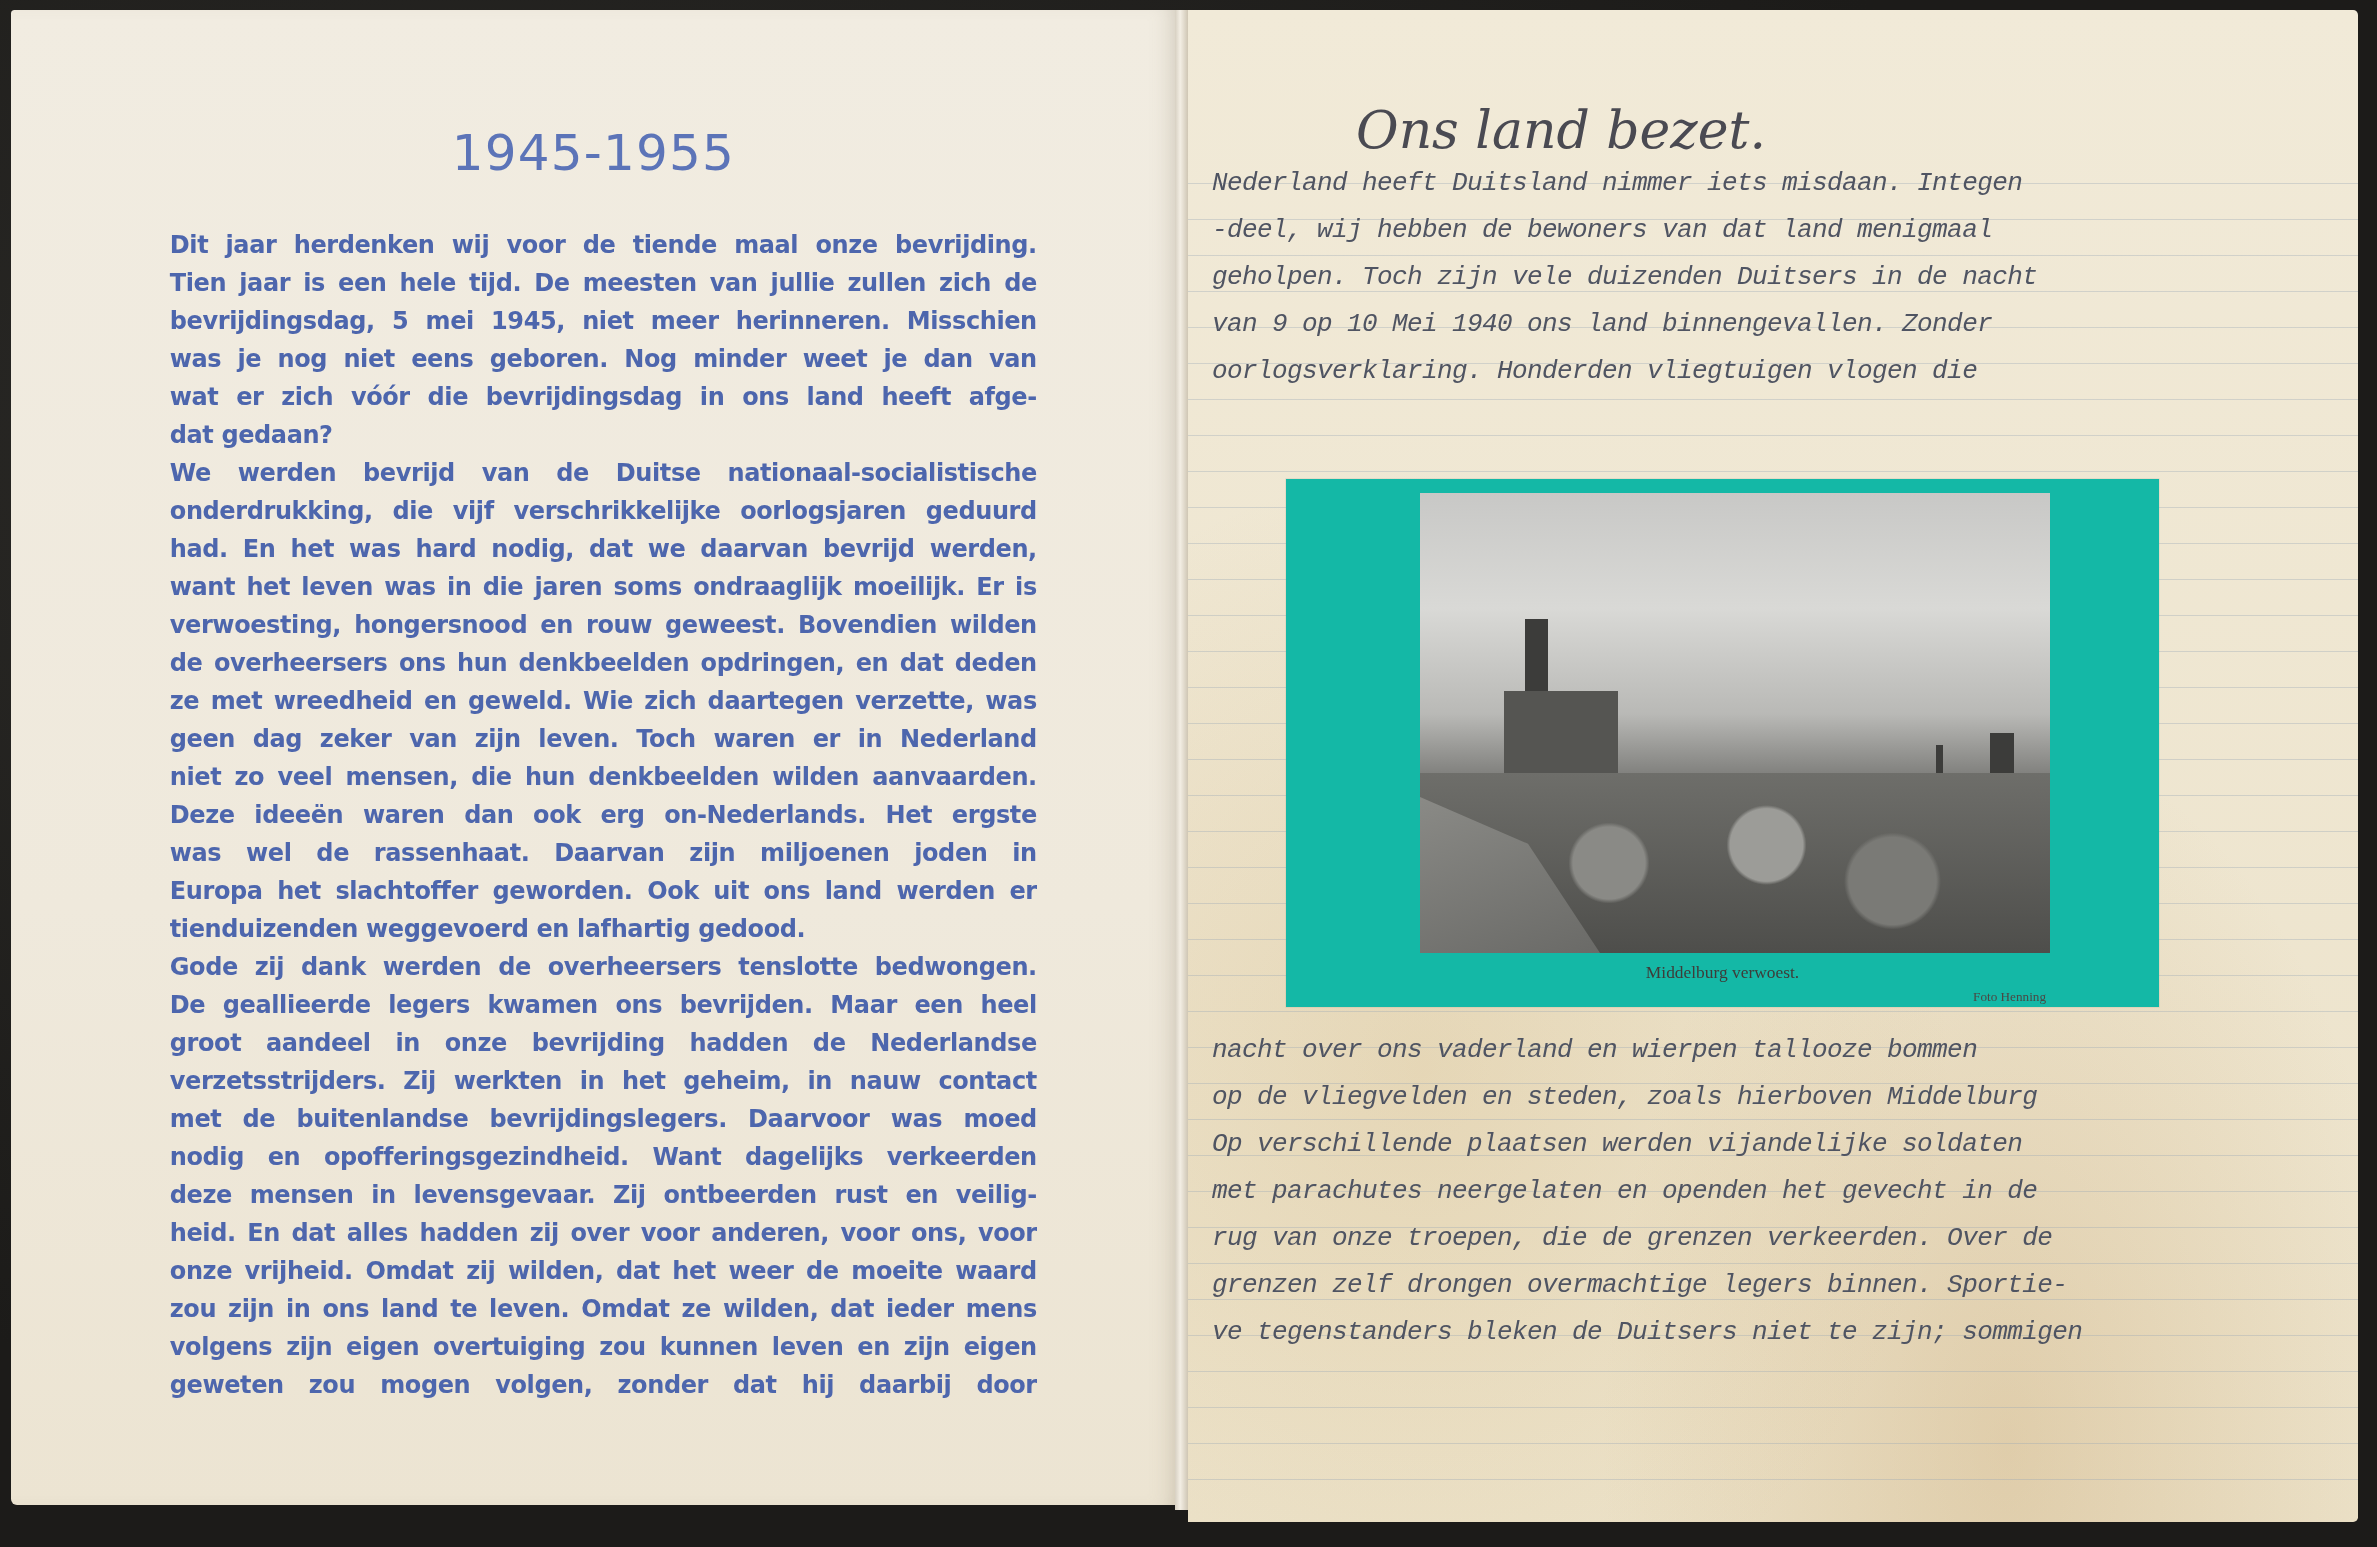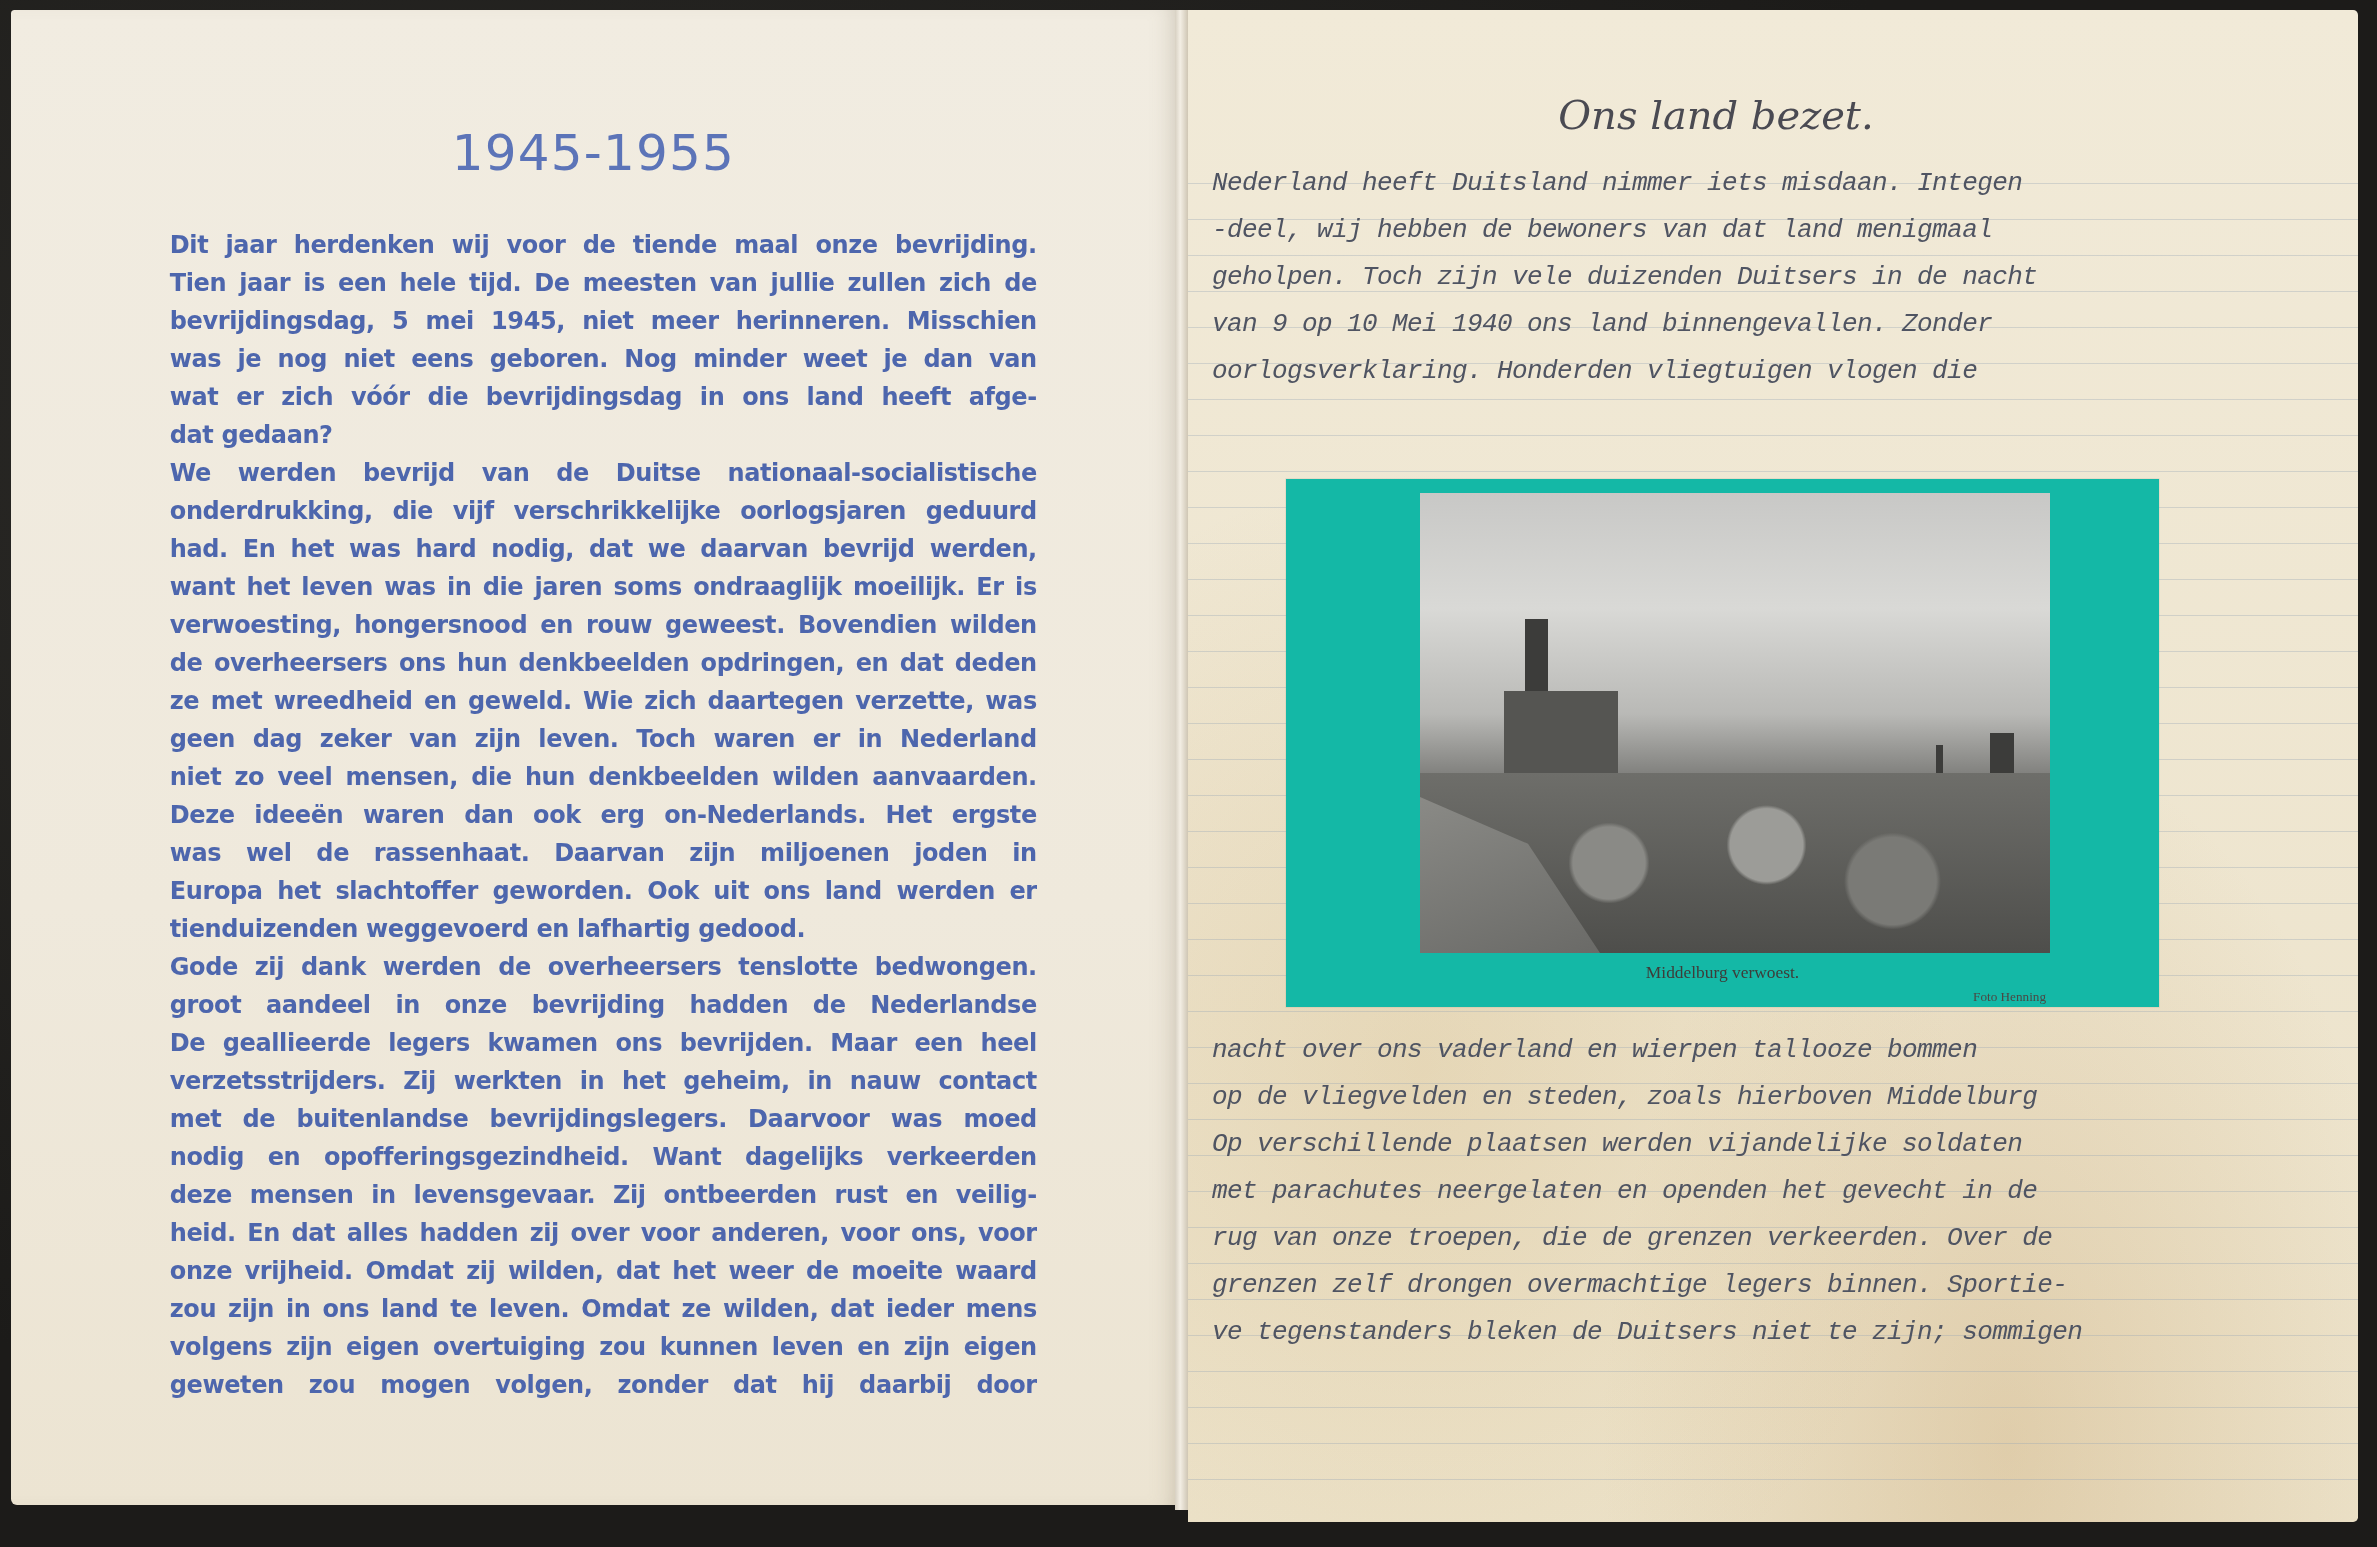--- a/index.html
+++ b/index.html
@@ -54,24 +54,24 @@
       radial-gradient(ellipse at 20% 70%, rgba(200,165,100,0.22) 0%, rgba(0,0,0,0) 40%),
       radial-gradient(ellipse at 70% 95%, rgba(190,150,90,0.28) 0%, rgba(0,0,0,0) 35%),
       linear-gradient(180deg, #f1ead8 0%, #ece2c9 100%);
     border-radius: 0 4.8px 4.8px 0;
   }
   .rules {
     position: absolute; left: 0; right: 0; top: 138px; bottom: 24px;
     background: repeating-linear-gradient(180deg, transparent 0px, transparent 35px, rgba(150,165,180,0.35) 35px, rgba(150,165,180,0.35) 36px);
   }
   .hw-title {
-    position: absolute; left: 0; width: 720px; margin-left: 168px; top: 82px;
-    text-align: center;
+    position: absolute; left: 0; width: 720px; margin-left: 168px; top: 90px;
+    text-align: left;
     font-family: "DejaVu Serif", serif; font-style: italic;
-    font-size: 40px; color: #4a4a52;
+    font-size: 52px; color: #4a4a52;
   }
   .hw-block {
     position: absolute; left: 24px; width: 1128px;
     font-family: Liberation Mono, monospace; font-style: italic;
     font-size: 26px; color: #4f5462;
   }
   .hw-line { display: block; white-space: nowrap; height: 47px; line-height: 47px; letter-spacing: -0.6px; }
 
   .photo-card {
     position: absolute; left: 1286px; top: 479px;
@@ -132,22 +132,22 @@
     <span class="line">verwoesting, hongersnood en rouw geweest. Bovendien wilden</span>
     <span class="line">de overheersers ons hun denkbeelden opdringen, en dat deden</span>
     <span class="line">ze met wreedheid en geweld. Wie zich daartegen verzette, was</span>
     <span class="line">geen dag zeker van zijn leven. Toch waren er in Nederland</span>
     <span class="line">niet zo veel mensen, die hun denkbeelden wilden aanvaarden.</span>
     <span class="line">Deze ideeën waren dan ook erg on-Nederlands. Het ergste</span>
     <span class="line">was wel de rassenhaat. Daarvan zijn miljoenen joden in</span>
     <span class="line">Europa het slachtoffer geworden. Ook uit ons land werden er</span>
     <span class="line last">tienduizenden weggevoerd en lafhartig gedood.</span>
     <span class="line">Gode zij dank werden de overheersers tenslotte bedwongen.</span>
+    <span class="line">De geallieerde legers kwamen ons bevrijden. Maar een heel</span>
     <span class="line">groot aandeel in onze bevrijding hadden de Nederlandse</span>
-    <span class="line">De geallieerde legers kwamen ons bevrijden. Maar een heel</span>
     <span class="line">verzetsstrijders. Zij werkten in het geheim, in nauw contact</span>
     <span class="line">met de buitenlandse bevrijdingslegers. Daarvoor was moed</span>
     <span class="line">nodig en opofferingsgezindheid. Want dagelijks verkeerden</span>
     <span class="line">deze mensen in levensgevaar. Zij ontbeerden rust en veilig-</span>
     <span class="line">heid. En dat alles hadden zij over voor anderen, voor ons, voor</span>
     <span class="line">onze vrijheid. Omdat zij wilden, dat het weer de moeite waard</span>
     <span class="line">zou zijn in ons land te leven. Omdat ze wilden, dat ieder mens</span>
     <span class="line">volgens zijn eigen overtuiging zou kunnen leven en zijn eigen</span>
     <span class="line">geweten zou mogen volgen, zonder dat hij daarbij door</span>
   </div>

